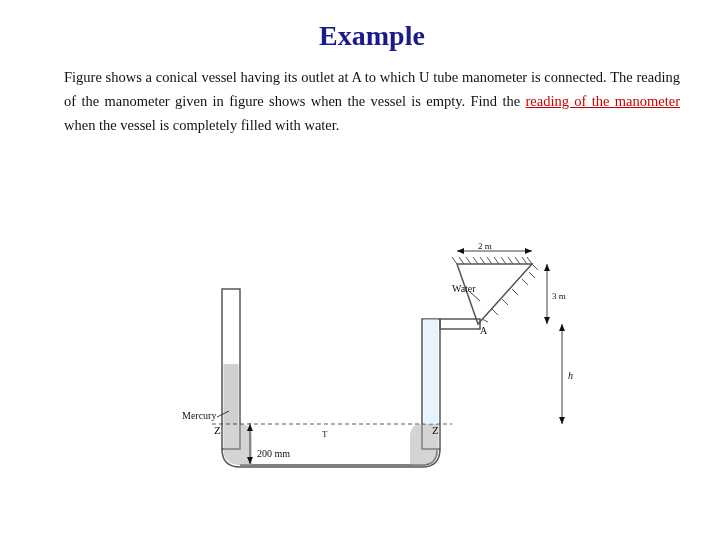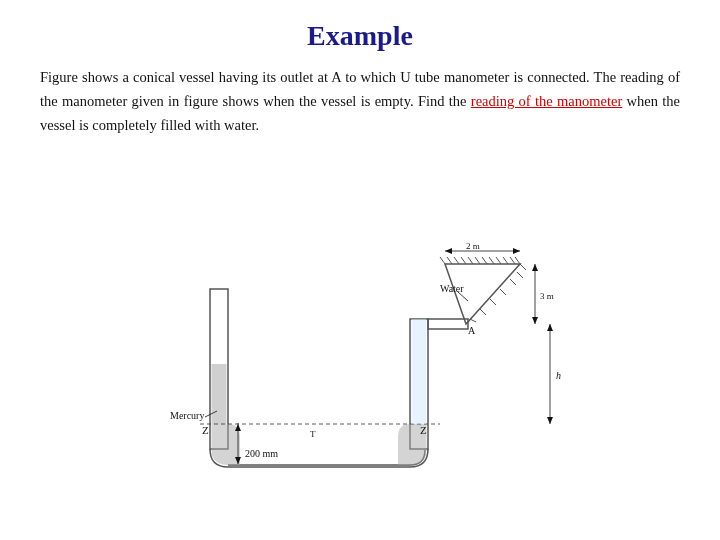--- a/index.html
+++ b/index.html
@@ -6,21 +6,21 @@
     body {
       width: 720px;
       height: 540px;
       background: #ffffff;
       font-family: 'Times New Roman', Times, serif;
       overflow: hidden;
     }
     .page {
       width: 720px;
       height: 540px;
-      padding: 20px 40px 20px 40px;
+      padding: 20px 40px 20px 64px;
       display: flex;
       flex-direction: column;
       align-items: flex-start;
       justify-content: space-between;
     }
     .title {
       width: 100%;
       text-align: center;
       font-size: 28px;
       font-weight: bold;

